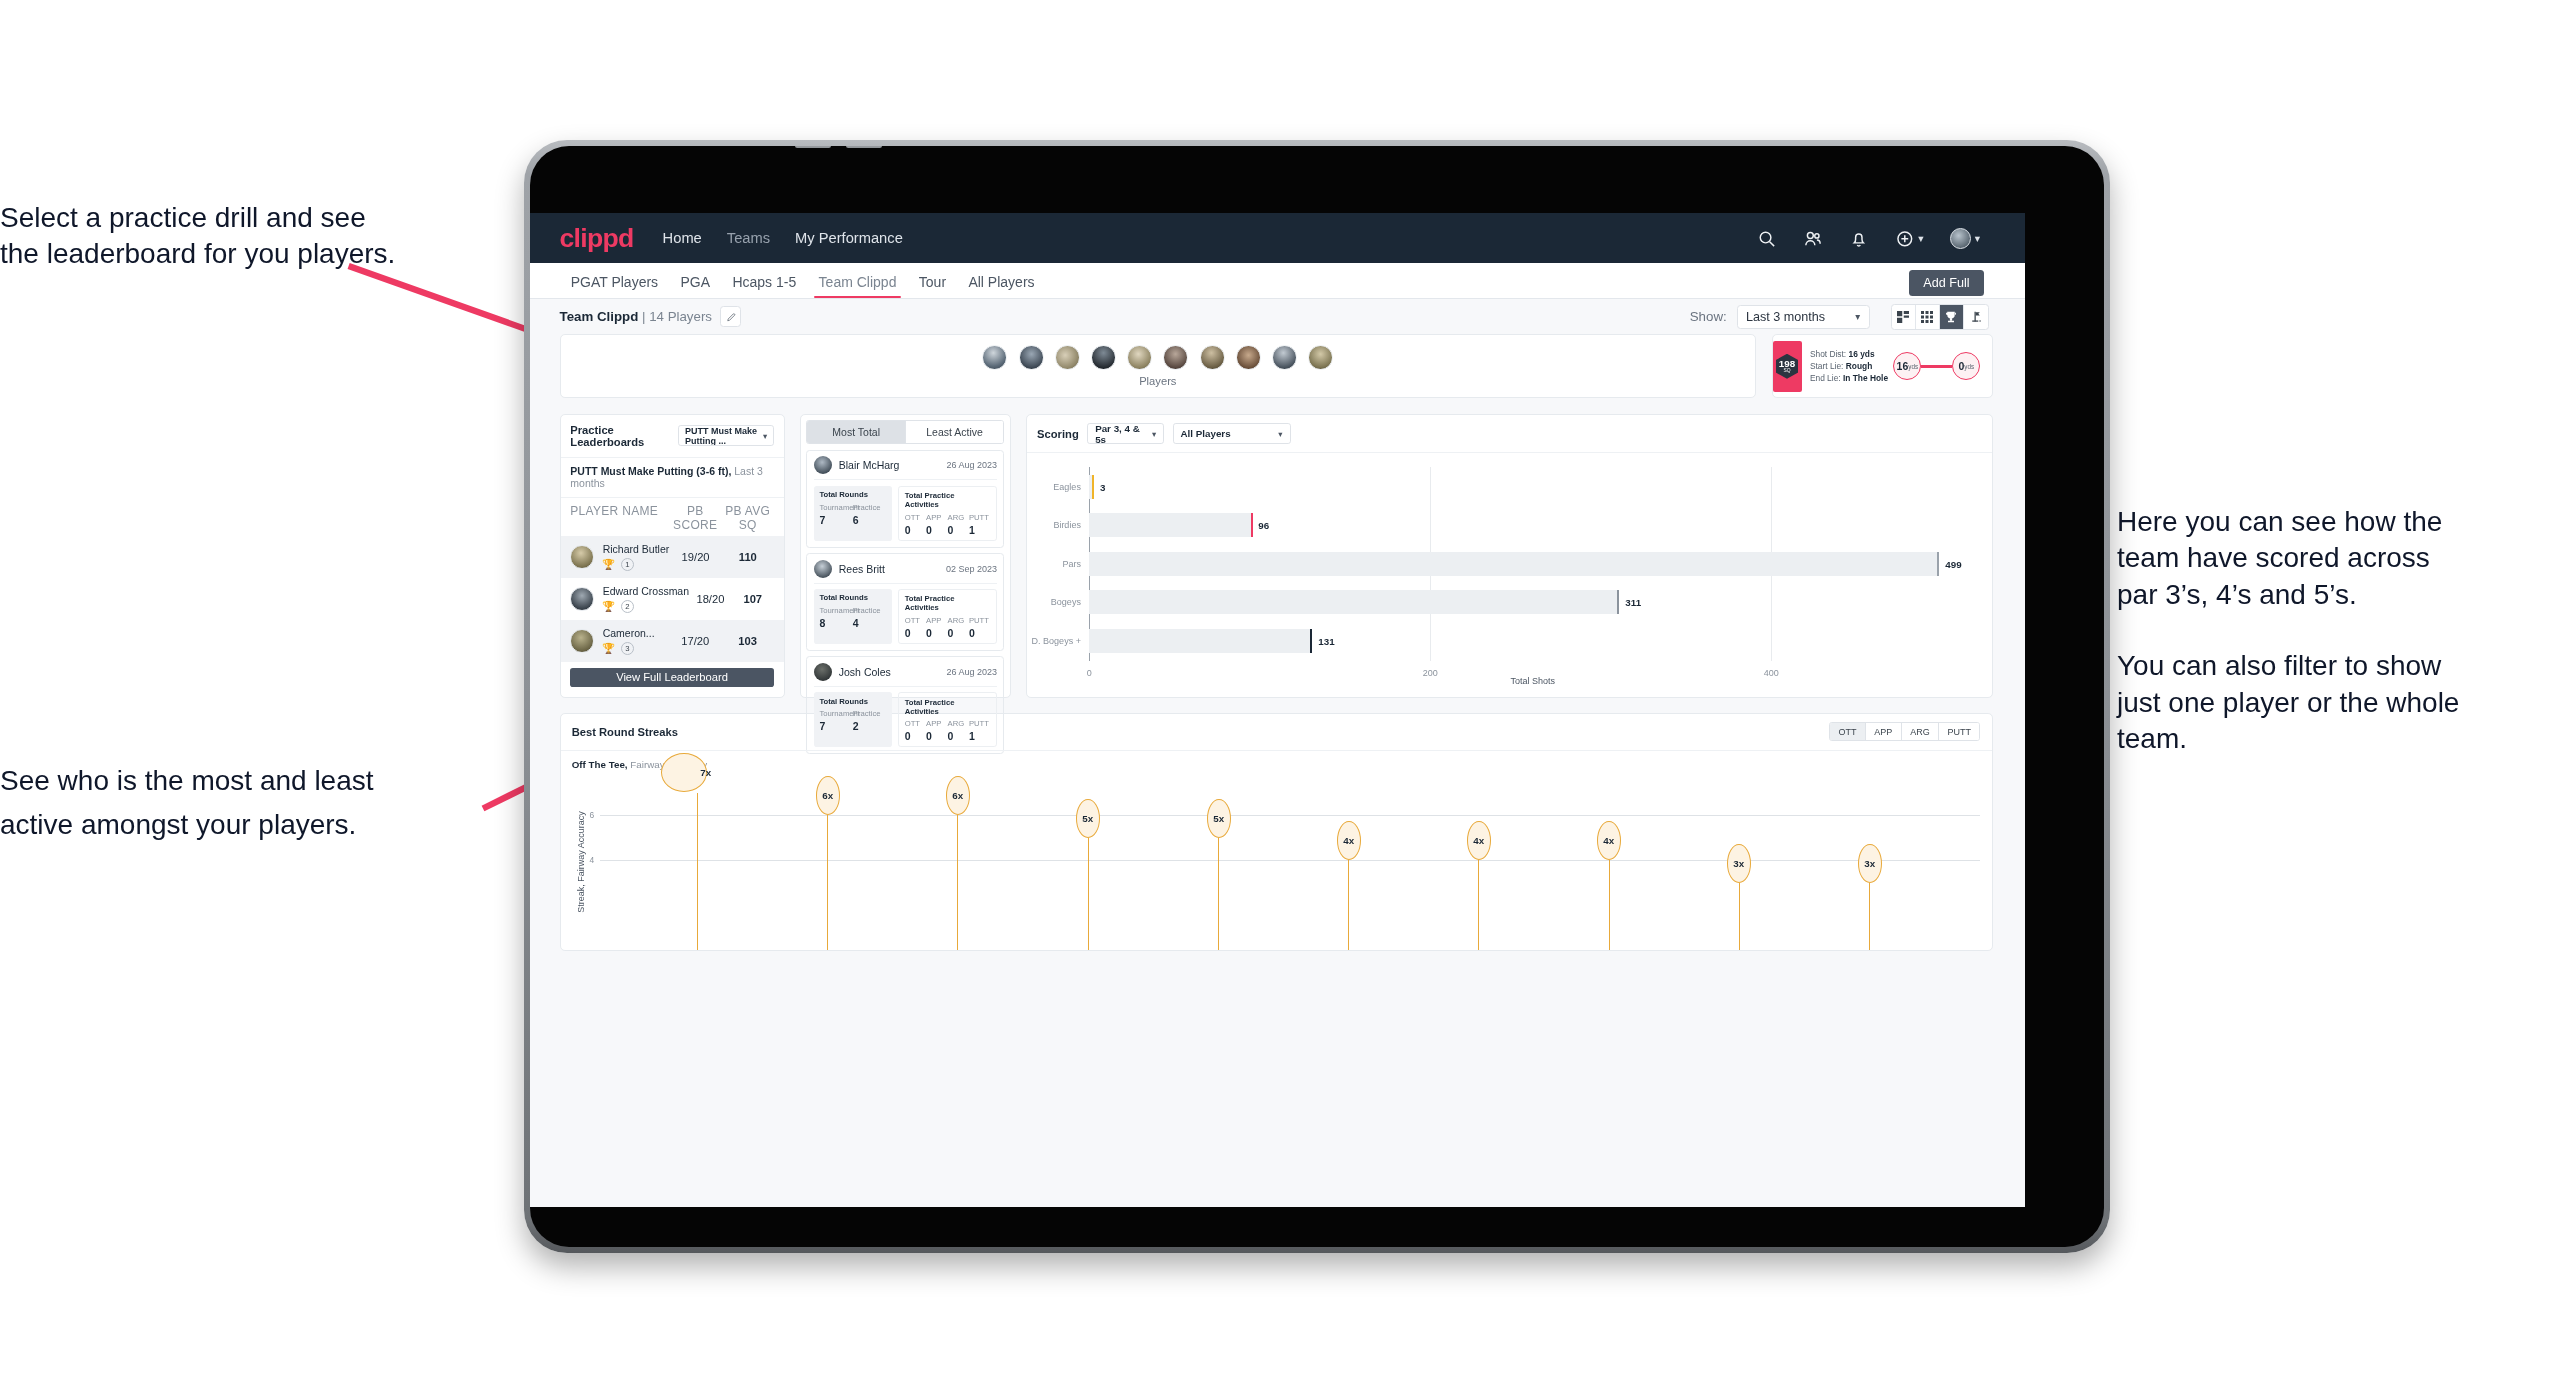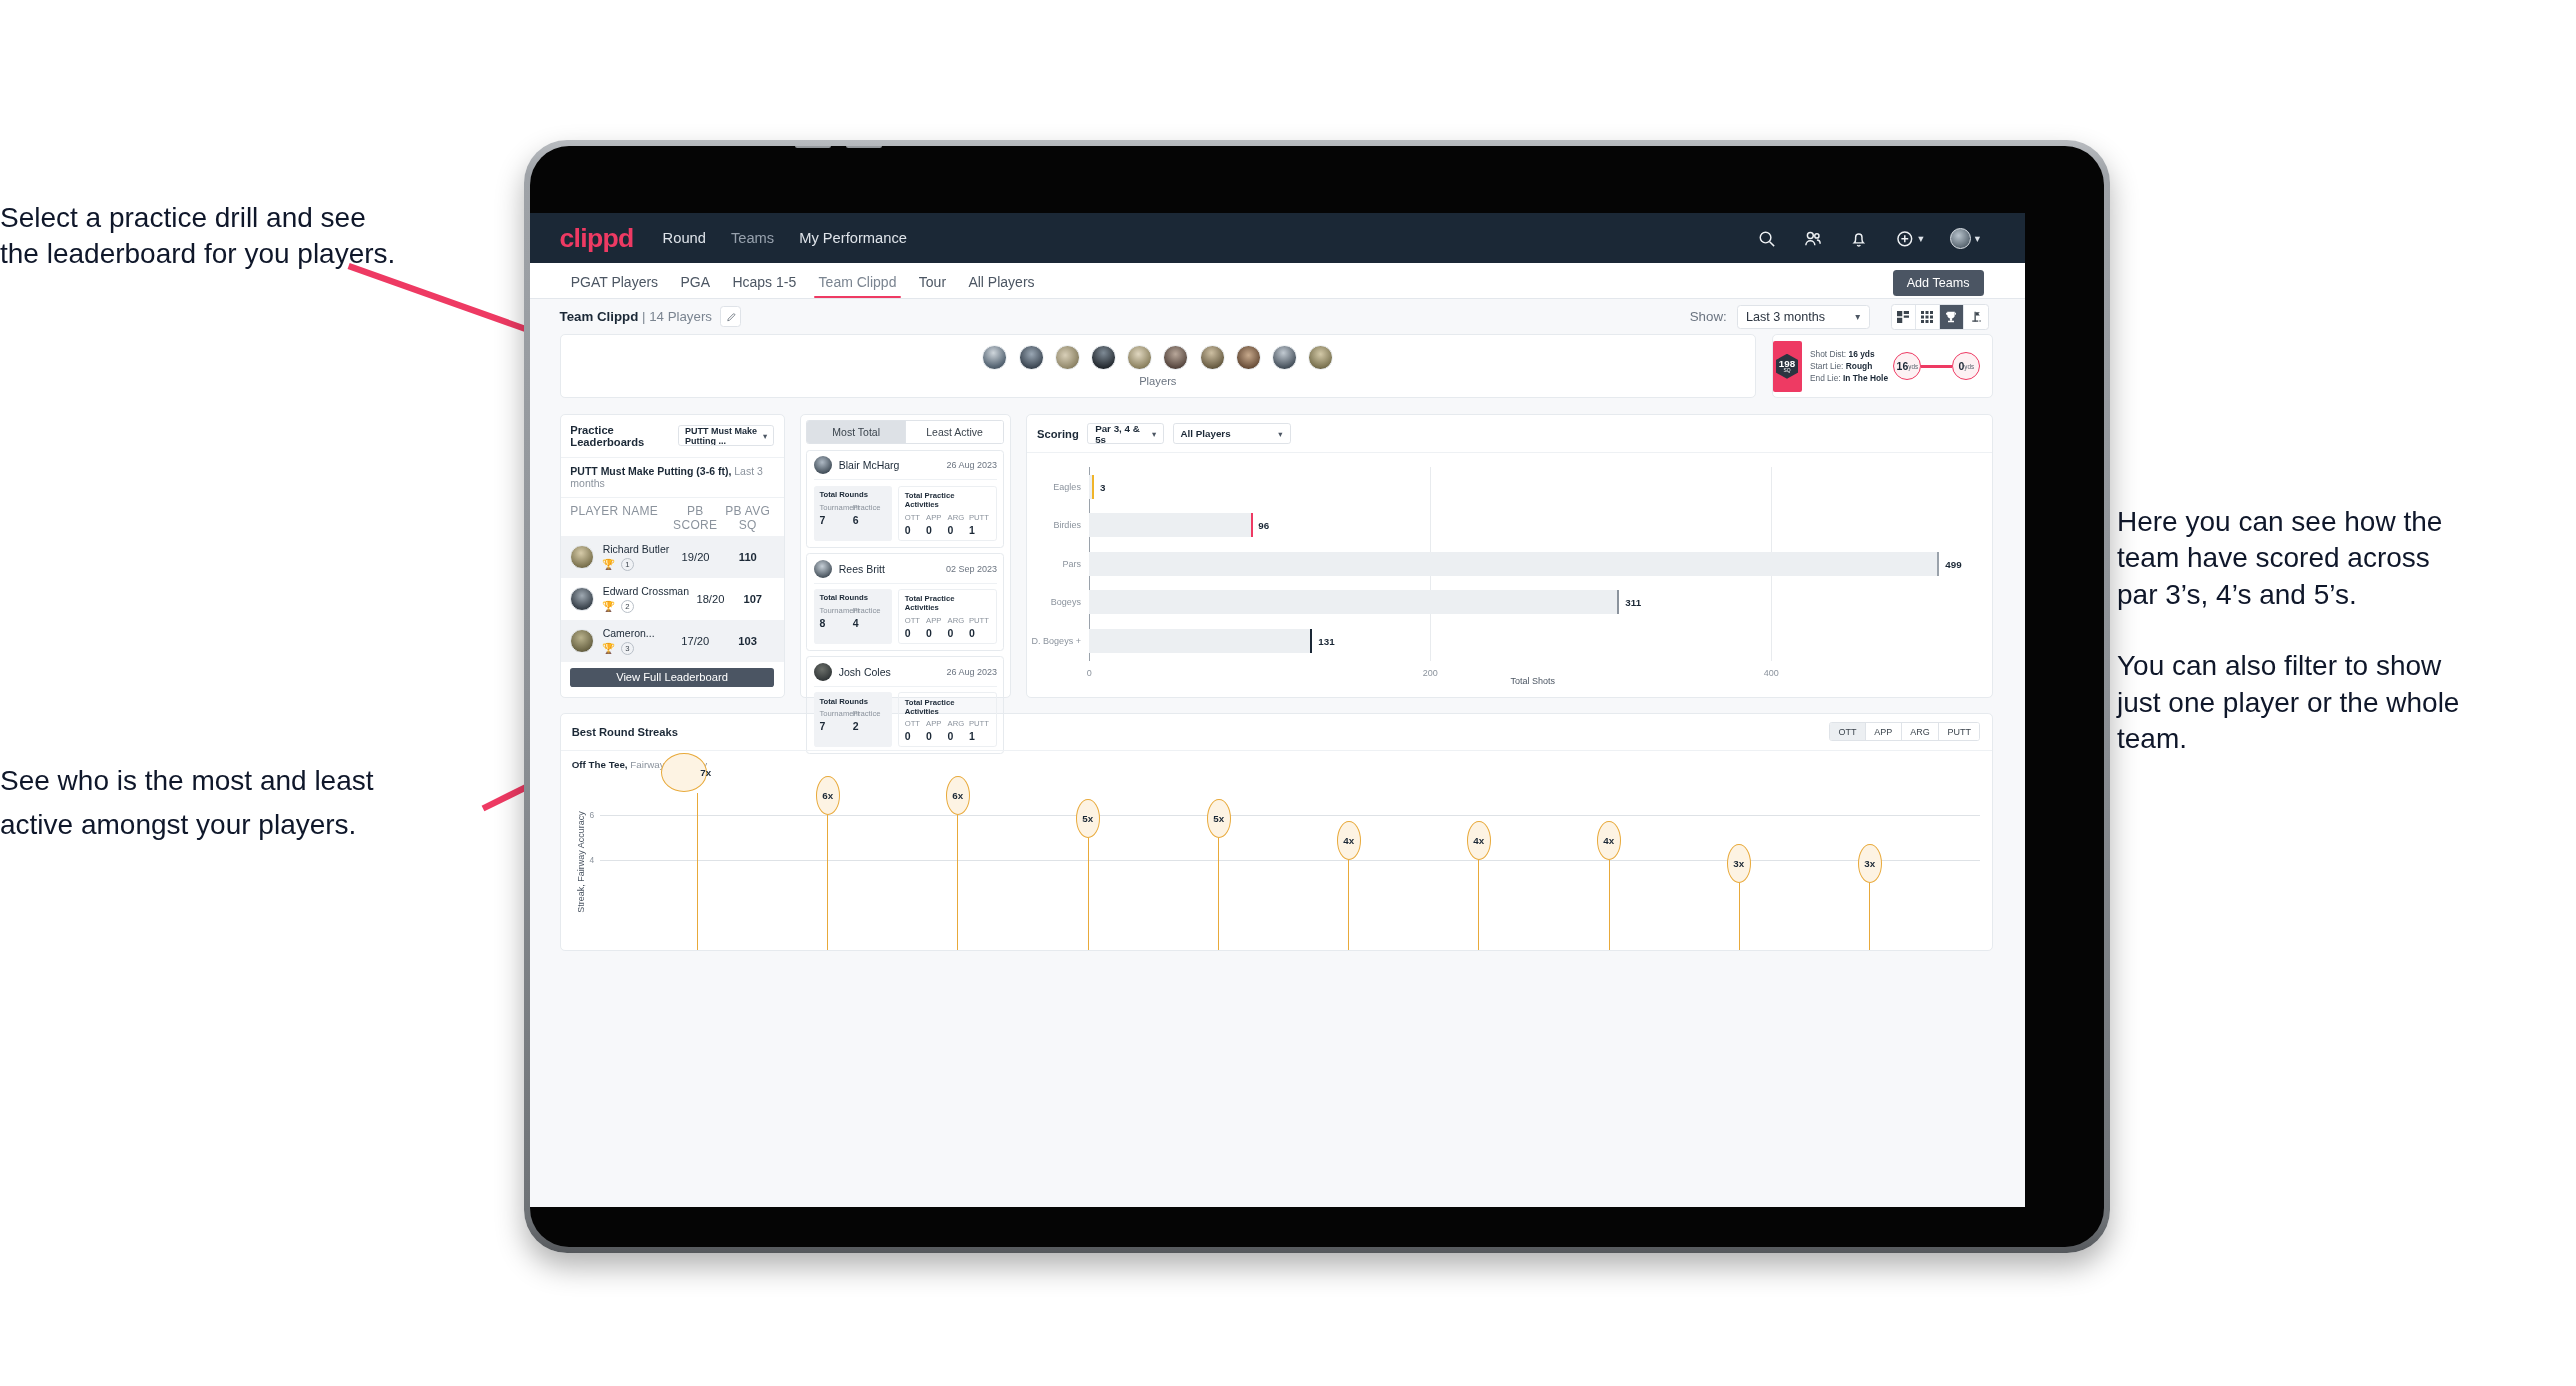--- a/index.html
+++ b/index.html
@@ -230,21 +230,21 @@
     <div class="cam" id="cam1"></div>
     <div class="cam" id="cam2"></div>
     <div class="cam" id="cam3"></div>
     <div class="cam" id="cam4"></div>
     <div class="cam" id="cam5"></div>
 
     <div id="screen">
 
       <div id="topnav">
         <div class="logo">clippd</div>
-        <div class="navlink">Round</div>
+        <div class="navlink">Home</div>
         <div class="navlink dim">Teams</div>
         <div class="navlink">My Performance</div>
         <div id="nav-right">
           <span class="nicon"><svg viewBox="0 0 24 24">
                 <circle cx="10.5" cy="10.5" r="6.5"></circle>
                 <line x1="15.5" y1="15.5" x2="21" y2="21"></line>
               </svg></span>
           <span class="nicon"><svg viewBox="0 0 24 24">
                 <circle cx="9" cy="8" r="3.6"></circle>
                 <path d="M3.5 20c0-3.4 2.6-5.6 5.5-5.6s5.5 2.2 5.5 5.6"></path>
@@ -270,21 +270,21 @@
         </div>
       </div>
 
       <div id="tabbar">
         <div class="tab">PGAT Players</div>
         <div class="tab">PGA</div>
         <div class="tab">Hcaps 1-5</div>
         <div class="tab active">Team Clippd</div>
         <div class="tab">Tour</div>
         <div class="tab">All Players</div>
-        <div id="addteam">Add Teams</div>
+        <div id="addteam">Add Full</div>
       </div>
 
       <div id="subhead">
         <div id="teaminfo">
           <b>Team Clippd</b>
           <span class="lite">| 14 Players</span>
         </div>
         <div id="editbtn">
           <svg viewBox="0 0 24 24">
               <path d="M4 20l1-4L16.5 4.5a2 2 0 0 1 3 3L8 19l-4 1z"></path>

